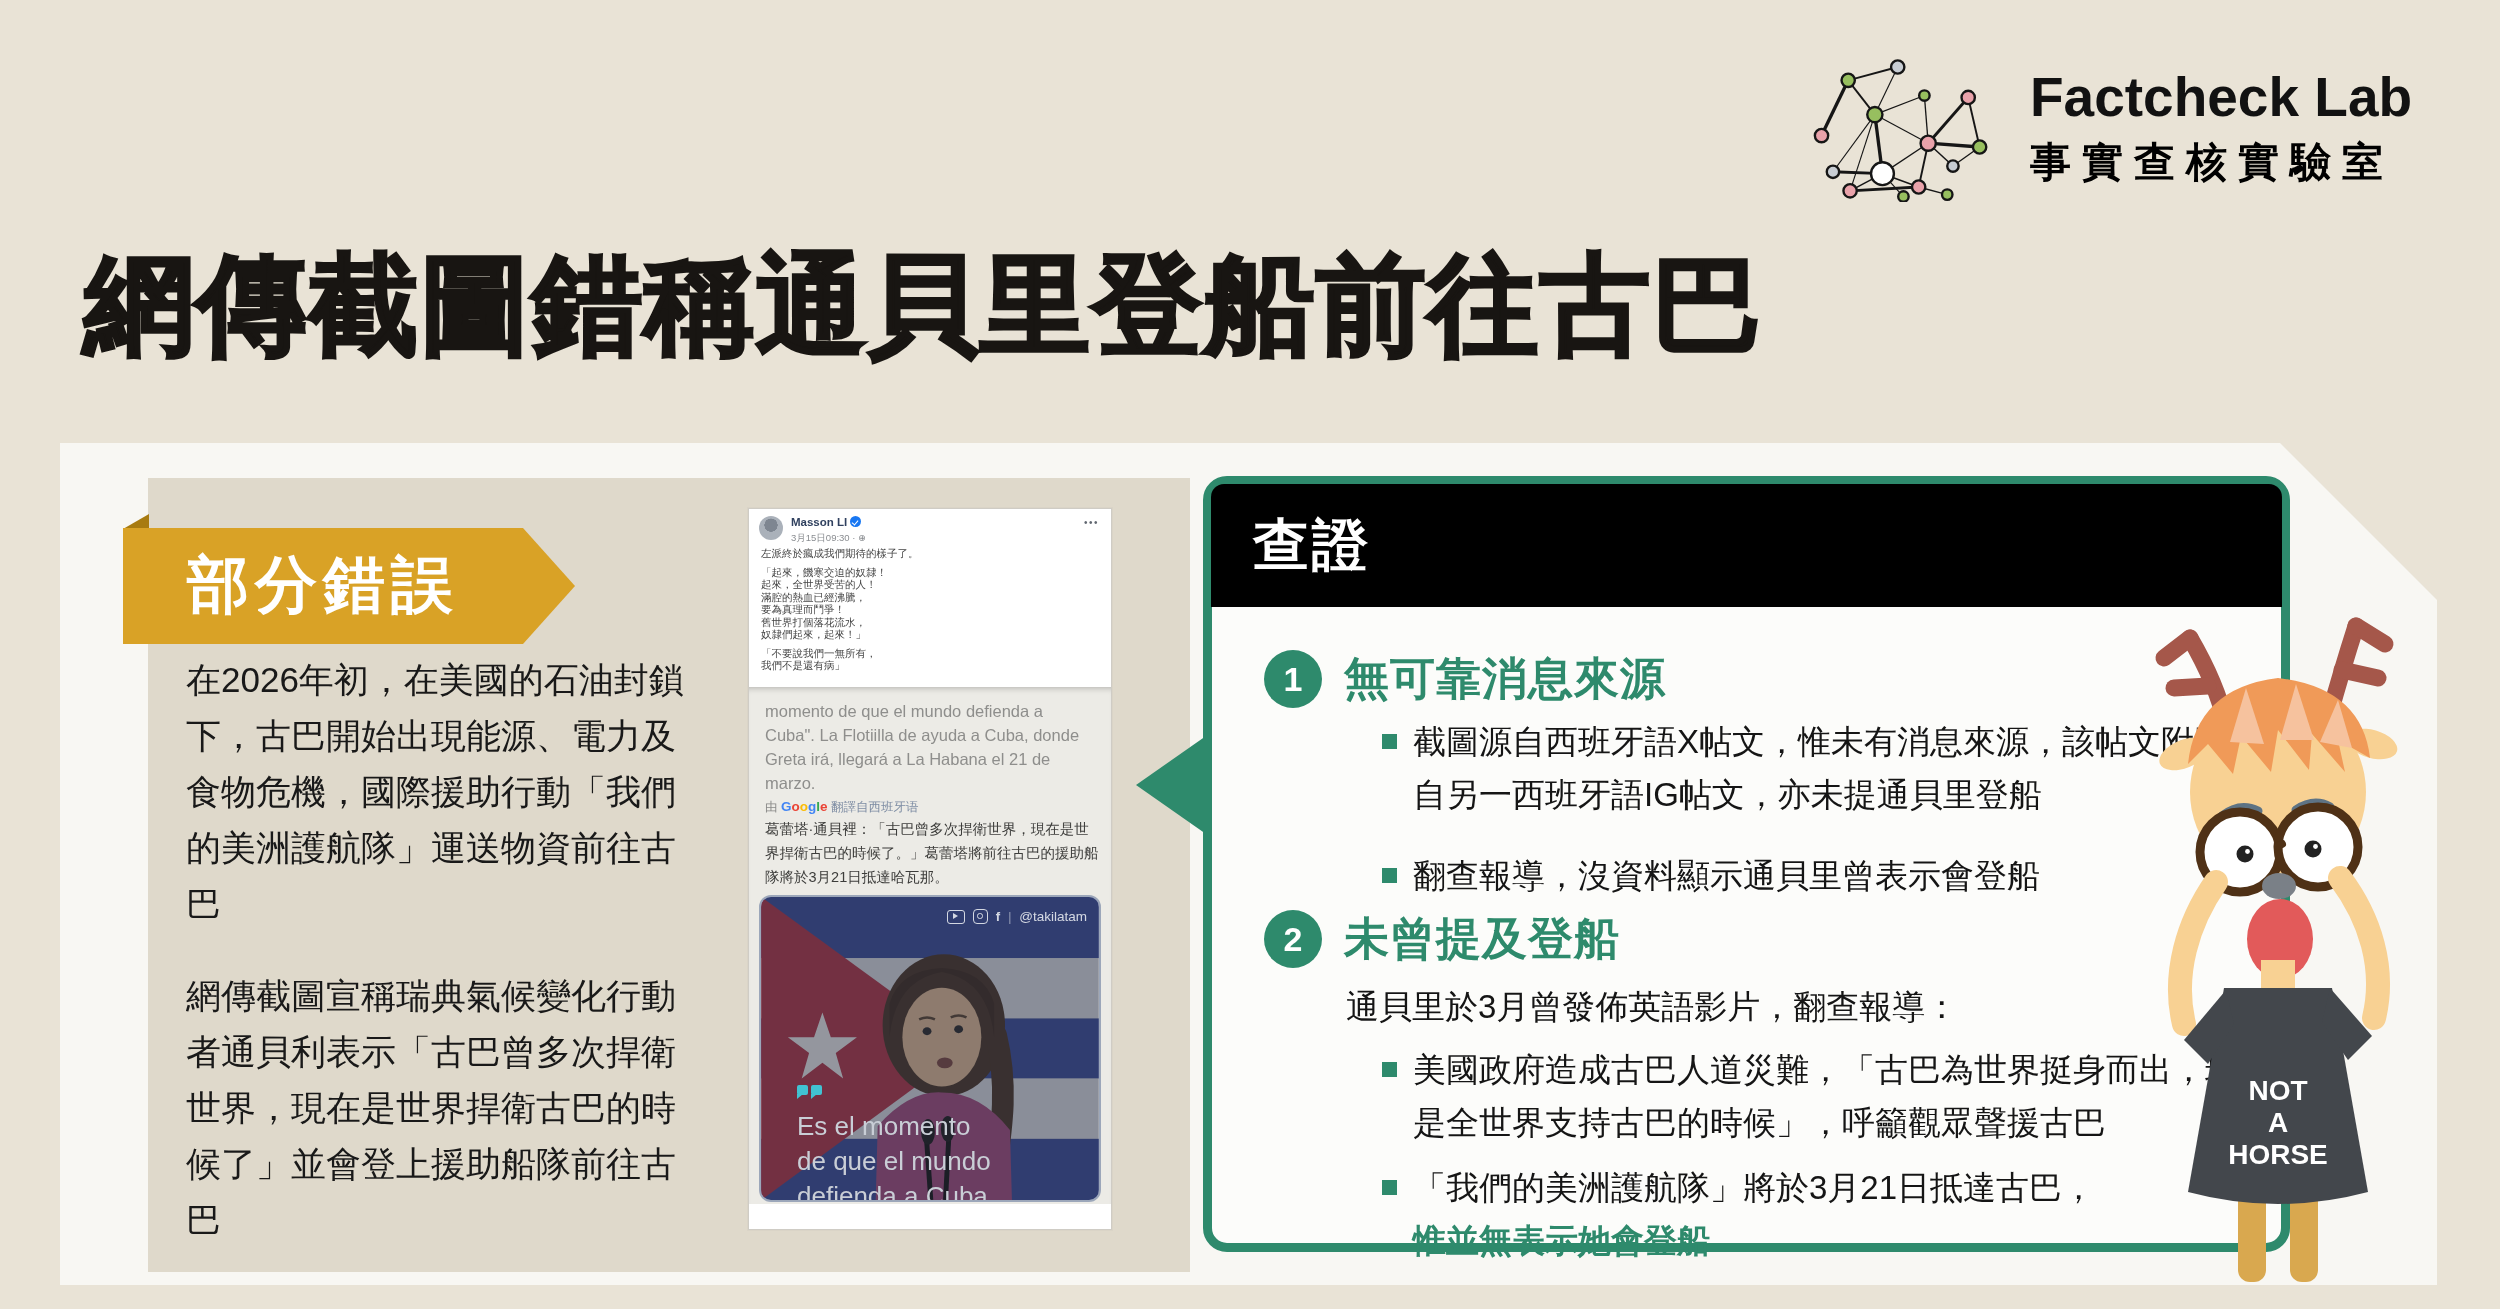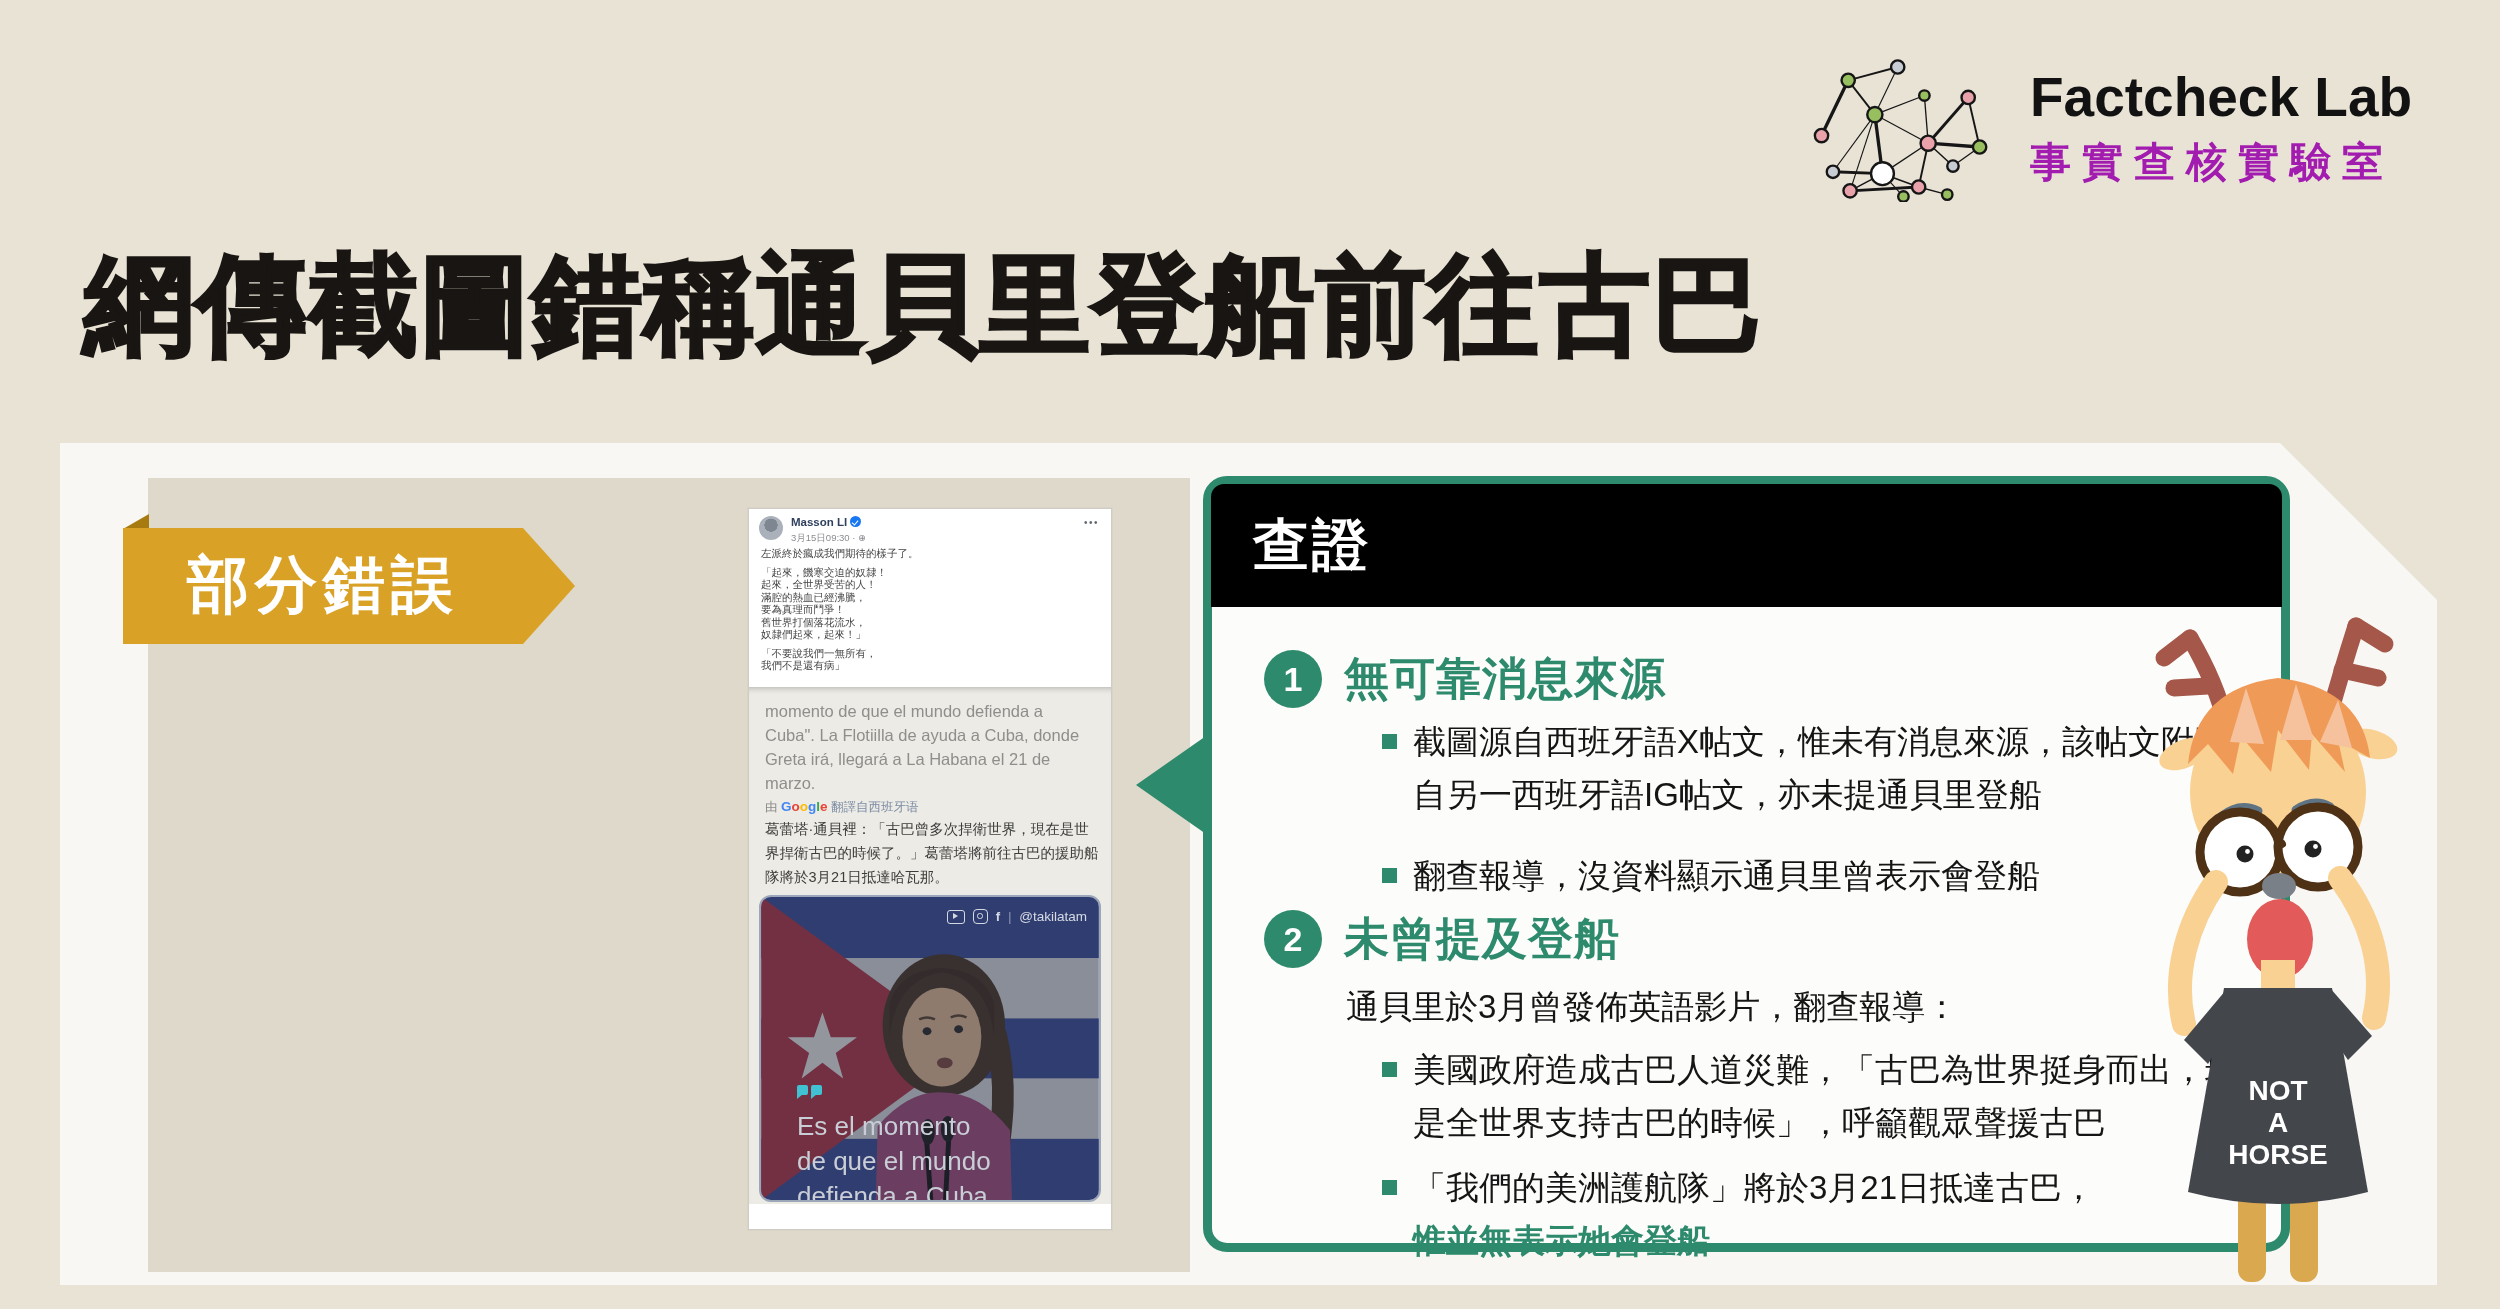--- a/index.html
+++ b/index.html
@@ -4,21 +4,21 @@
 <style>
   html,body{margin:0;padding:0;background:#c9c4b8;}
   .stage{position:relative;width:2500px;height:1309px;background:#E9E3D6;overflow:hidden;
          font-family:"Liberation Sans","DejaVu Sans",sans-serif;}
   .abs{position:absolute;}
 
   
   .logo{position:absolute;left:1812px;top:52px;display:flex;align-items:center;gap:18px;}
   .logo-text{display:flex;flex-direction:column;gap:6px;}
   .logo-title{font-size:55px;font-weight:900;color:#121212;letter-spacing:0px;}
-  .logo-sub{font-size:41px;font-weight:700;color:#a21caf;letter-spacing:11px;white-space:nowrap;}
+  .logo-sub{font-size:41px;font-weight:700;color:#000000;letter-spacing:11px;white-space:nowrap;}
 
   
   .headline{position:absolute;left:84px;top:232px;font-size:110px;font-weight:900;color:#181512;
             letter-spacing:2px;-webkit-text-stroke:3px #181512;white-space:nowrap;}
 
   
   .panel-main{position:absolute;left:60px;top:443px;width:2377px;height:842px;background:#F8F7F3;
               clip-path:polygon(0 0,2220px 0,2377px 157px,2377px 842px,0 842px);}
 
   
@@ -158,20 +158,24 @@
 
   <div class="headline">網傳截圖錯稱通貝里登船前往古巴</div>
 
   <div class="panel-main"></div>
 
   <div class="panel-claim"></div>
   <div class="ribbon-fold"></div>
   <div class="ribbon">
     <span class="ribbon-label">部分錯誤</span>
   </div>
+  <div class="claim-text">
+    <p>在2026年初，在美國的石油封鎖下，古巴開始出現能源、電力及食物危機，國際援助行動「我們的美洲護航隊」運送物資前往古巴</p>
+    <p>網傳截圖宣稱瑞典氣候變化行動者通貝利表示「古巴曾多次捍衛世界，現在是世界捍衛古巴的時候了」並會登上援助船隊前往古巴</p>
+  </div>
 
   <div class="fb">
     <div class="fb-avatar"></div>
     <div class="fb-name"><span>Masson LI</span><span class="fb-check"></span></div>
     <div class="fb-date">3月15日09:30 · ⊕</div>
     <div class="fb-dots">•••</div>
 
     <div class="fb-post">
       <div>左派終於瘋成我們期待的樣子了。</div>
       <div class="gap"></div>

